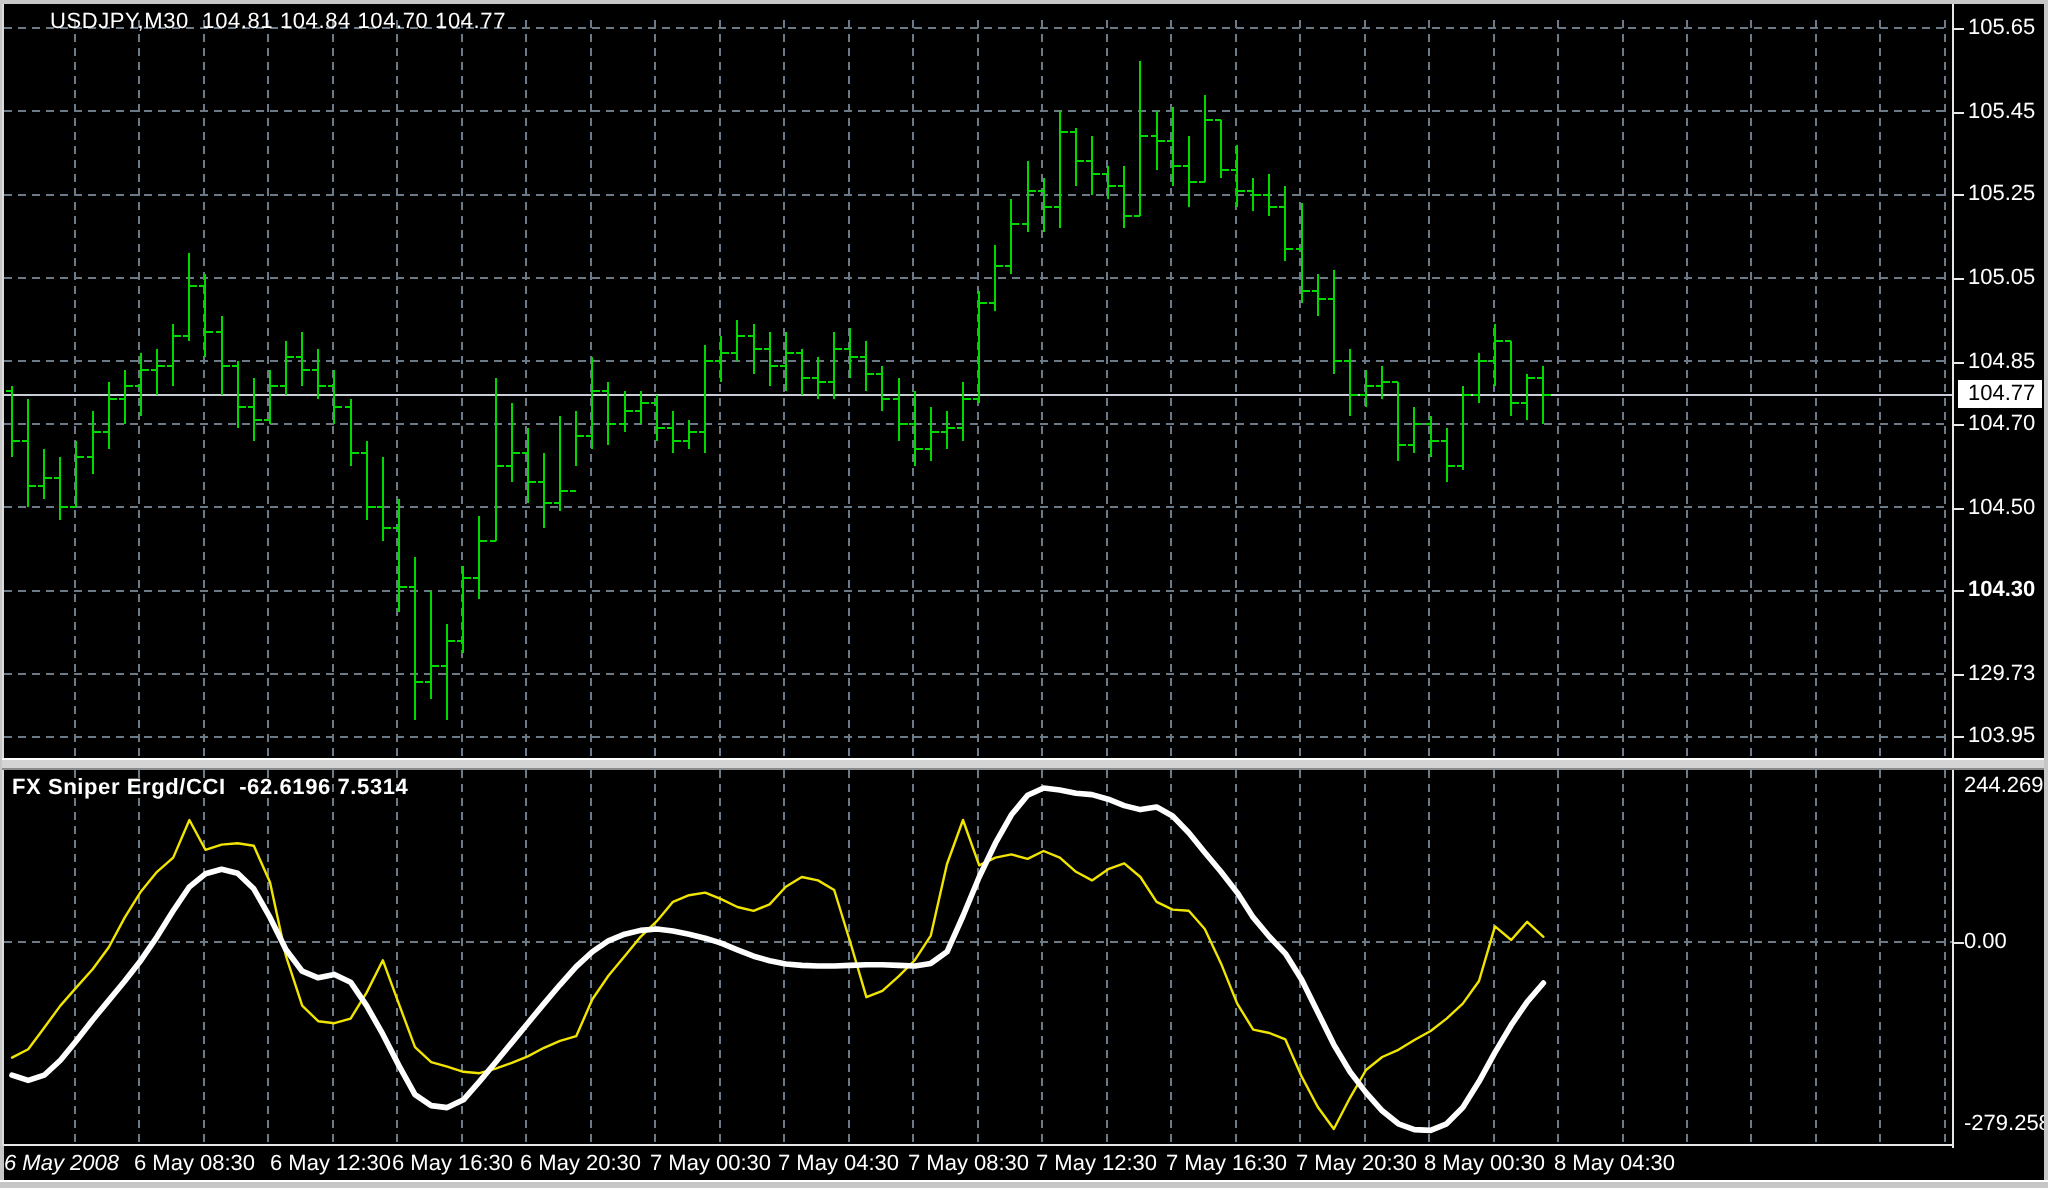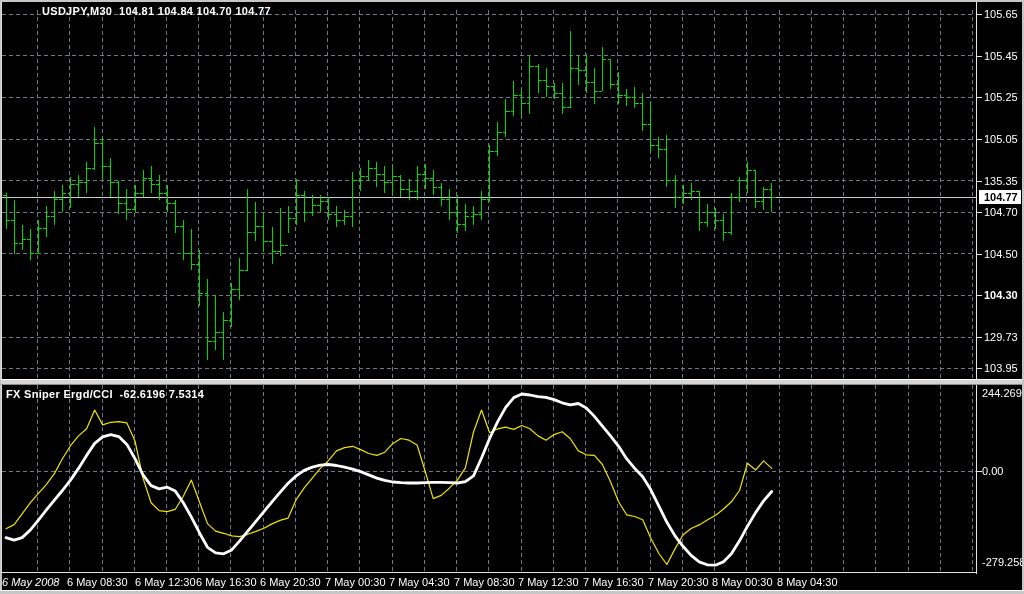--- a/index.html
+++ b/index.html
@@ -5,36 +5,36 @@
   html,body{margin:0;padding:0;}
   body{
     width:1024px;height:594px;position:relative;overflow:hidden;
     background:#c6c6c6;
     font-family:"Liberation Sans","DejaVu Sans",sans-serif;
     -webkit-font-smoothing:none;
   }
   #client{position:absolute;left:2px;top:2px;width:1020px;height:588px;background:#000;}
   .svglayer{position:absolute;display:block;}
   #chart-title{
-    position:absolute;left:22px;top:5px;color:#fff;font-size:11px;font-weight:bold;
+    position:absolute;left:5px;top:5px;color:#fff;font-size:11px;font-weight:normal;
     letter-spacing:0.3px;white-space:pre;z-index:5;padding-left:20px;
   }
   #indicator-title{
     position:absolute;left:6px;top:388px;color:#fff;font-size:11px;font-weight:bold;
     letter-spacing:0.3px;white-space:pre;z-index:5;
   }
   #price-scale{position:absolute;left:977px;top:2px;width:45px;height:573px;background:#000;z-index:4;}
   .scale-label{
     position:absolute;left:7px;color:#fff;font-size:11px;height:12px;line-height:12px;
     white-space:nowrap;
   }
   .scale-tick{position:absolute;left:0px;width:5px;height:1px;background:#e8e8e8;}
   #current-price-box{
     position:absolute;left:2px;right:1px;height:14px;background:#fff;color:#000;
-    font-size:11px;font-weight:bold;line-height:14px;padding-left:5px;z-index:6;
+    font-size:11px;font-weight:normal;line-height:14px;padding-left:5px;z-index:6;
   }
   #chart-frame-left{position:absolute;left:1px;top:2px;width:1px;height:571px;background:#dcdcdc;z-index:3;}
   #chart-frame-right{position:absolute;left:976px;top:2px;width:1px;height:573px;background:#e6e6e6;z-index:3;}
   #panel-separator{
     position:absolute;left:0px;top:379px;width:1024px;height:6px;background:#d4d4d4;
     border-top:1px solid #ffffff;border-bottom:1px solid #8a8a8a;box-sizing:border-box;z-index:7;
   }
   #indicator-bottom-line{position:absolute;left:2px;top:572px;width:975px;height:1px;background:#e6e6e6;z-index:3;}
   #time-axis{position:absolute;left:2px;top:574px;width:1020px;height:16px;background:#000;z-index:4;}
   .time-label{position:absolute;top:2px;color:#fff;font-size:11px;white-space:nowrap;}
@@ -390,21 +390,21 @@
 <div id="price-scale">
     <div class="scale-tick" style="top: 12px;"></div>
     <div class="scale-label" style="top: 6px;">105.65</div>
     <div class="scale-tick" style="top: 54px;"></div>
     <div class="scale-label" style="top: 48px;">105.45</div>
     <div class="scale-tick" style="top: 95px;"></div>
     <div class="scale-label" style="top: 89px;">105.25</div>
     <div class="scale-tick" style="top: 137px;"></div>
     <div class="scale-label" style="top: 131px;">105.05</div>
     <div class="scale-tick" style="top: 179px;"></div>
-    <div class="scale-label" style="top: 173px;">135.35</div>
+    <div class="scale-label" style="top: 173px;">104.85</div>
     <div class="scale-tick" style="top: 210px;"></div>
     <div class="scale-label" style="top: 204px;">104.70</div>
     <div class="scale-tick" style="top: 252px;"></div>
     <div class="scale-label" style="top: 246px;">104.50</div>
     <div class="scale-tick" style="top: 293px;"></div>
     <div class="scale-label" style="top: 287px; font-weight: bold;">104.30</div>
     <div class="scale-tick" style="top: 335px;"></div>
     <div class="scale-label" style="top: 329px;">129.73</div>
     <div class="scale-tick" style="top: 366px;"></div>
     <div class="scale-label" style="top: 360px;">103.95</div>

